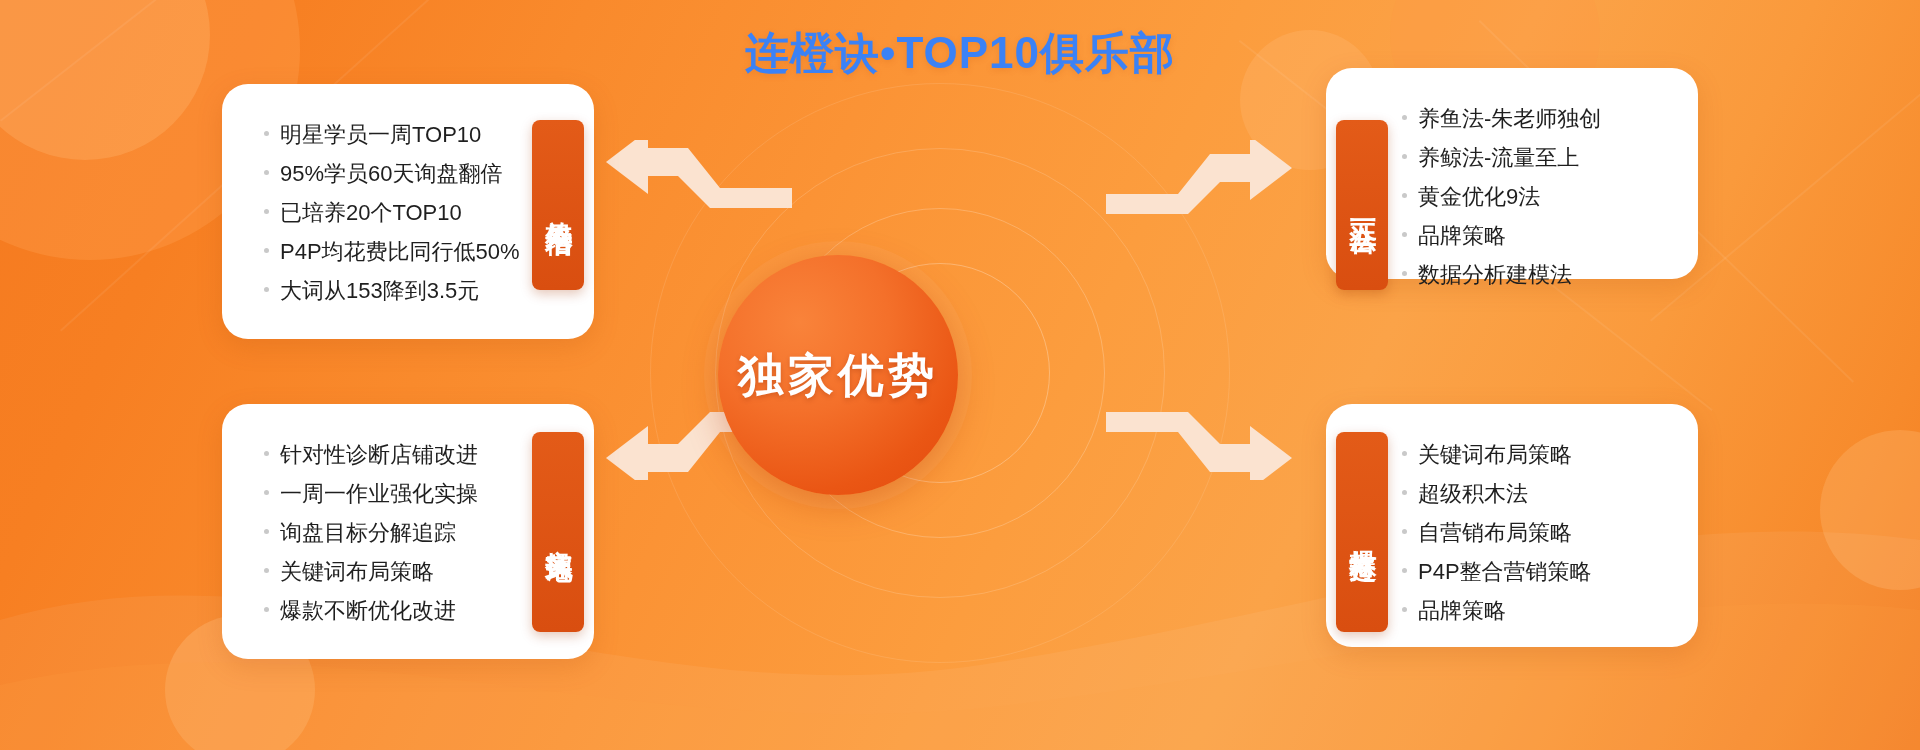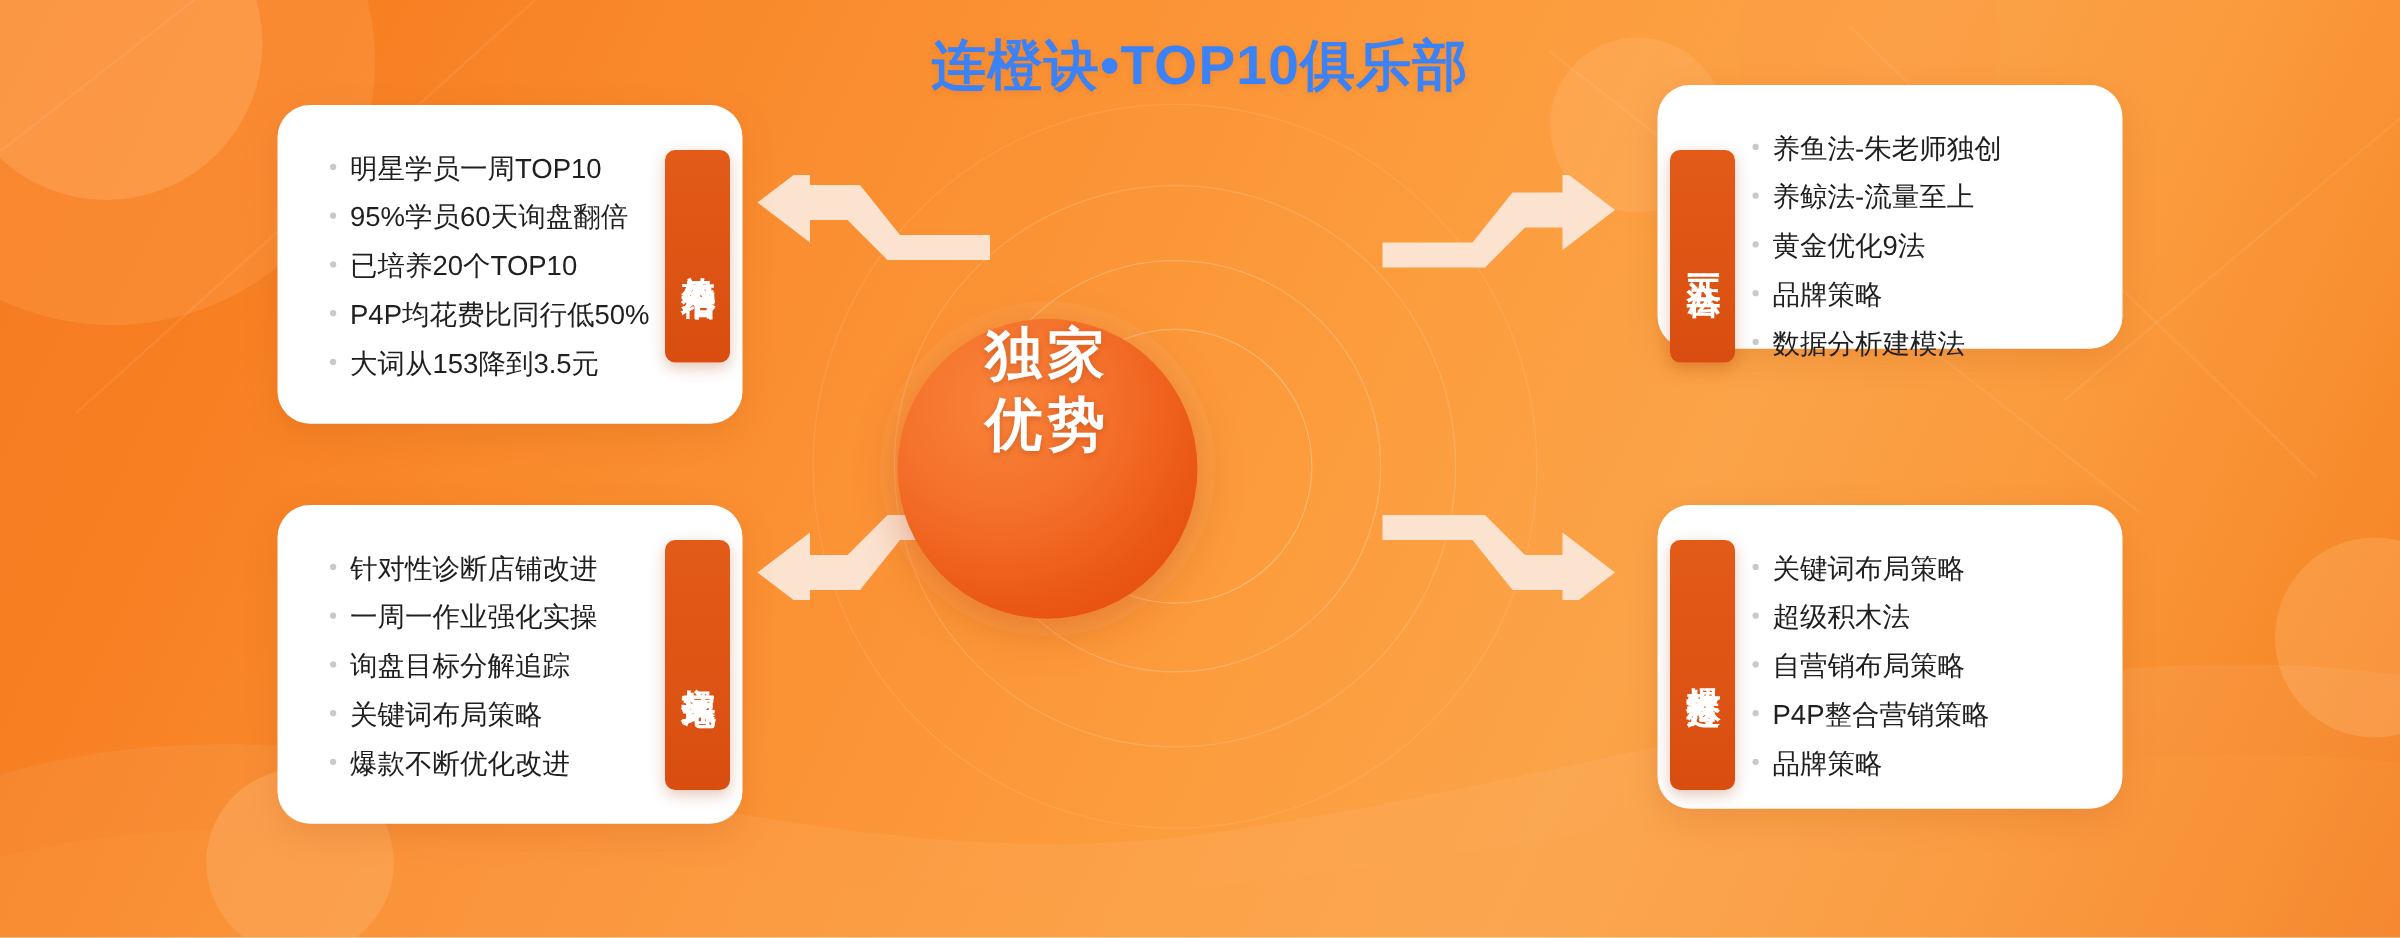--- a/index.html
+++ b/index.html
@@ -71,21 +71,21 @@
     letter-spacing:1px;
   }
 
   
   .center-wrap { position:absolute; left:718px; top:255px; width:240px; height:240px; z-index:7; }
   .center-circle {
     width:240px; height:240px; border-radius:50%;
     background: radial-gradient(circle at 34% 28%, #f9833a 0%, #f4702a 38%, #ea5614 72%, #e2490c 100%);
     box-shadow: 0 10px 34px rgba(190,60,10,0.35),
                 0 0 0 14px rgba(255,255,255,0.05);
-    display:flex; flex-direction:column; align-items:center; 
+    display:flex; flex-direction:row; align-items:center; justify-content:center;
   }
   .center-circle .cline {
     color:#ffffff; font-size:46px; font-weight:bold; letter-spacing:4px; line-height:1.22;
     text-shadow:0 2px 5px rgba(140,40,0,0.3);
   }
 
   
   .card {
     position:absolute;
     background:#ffffff;

